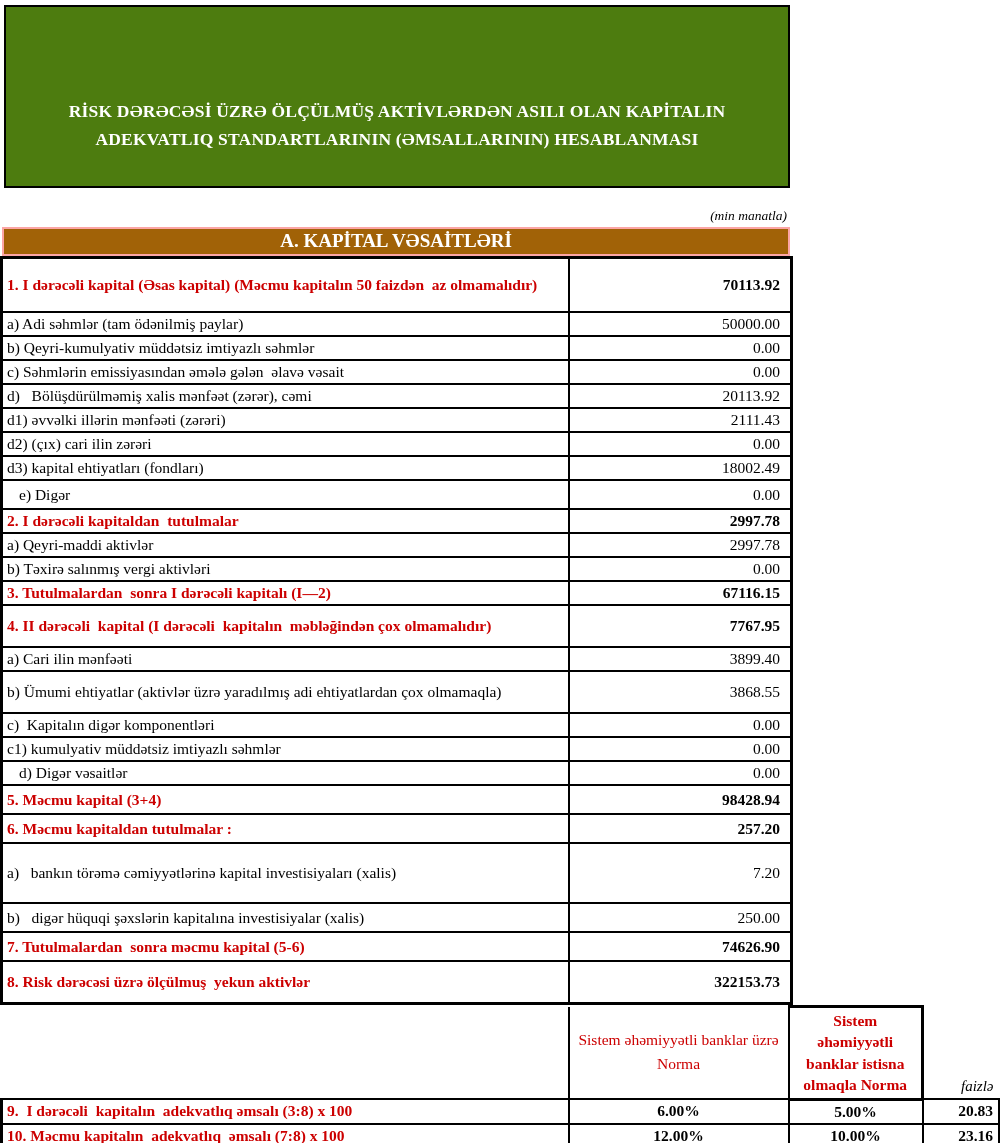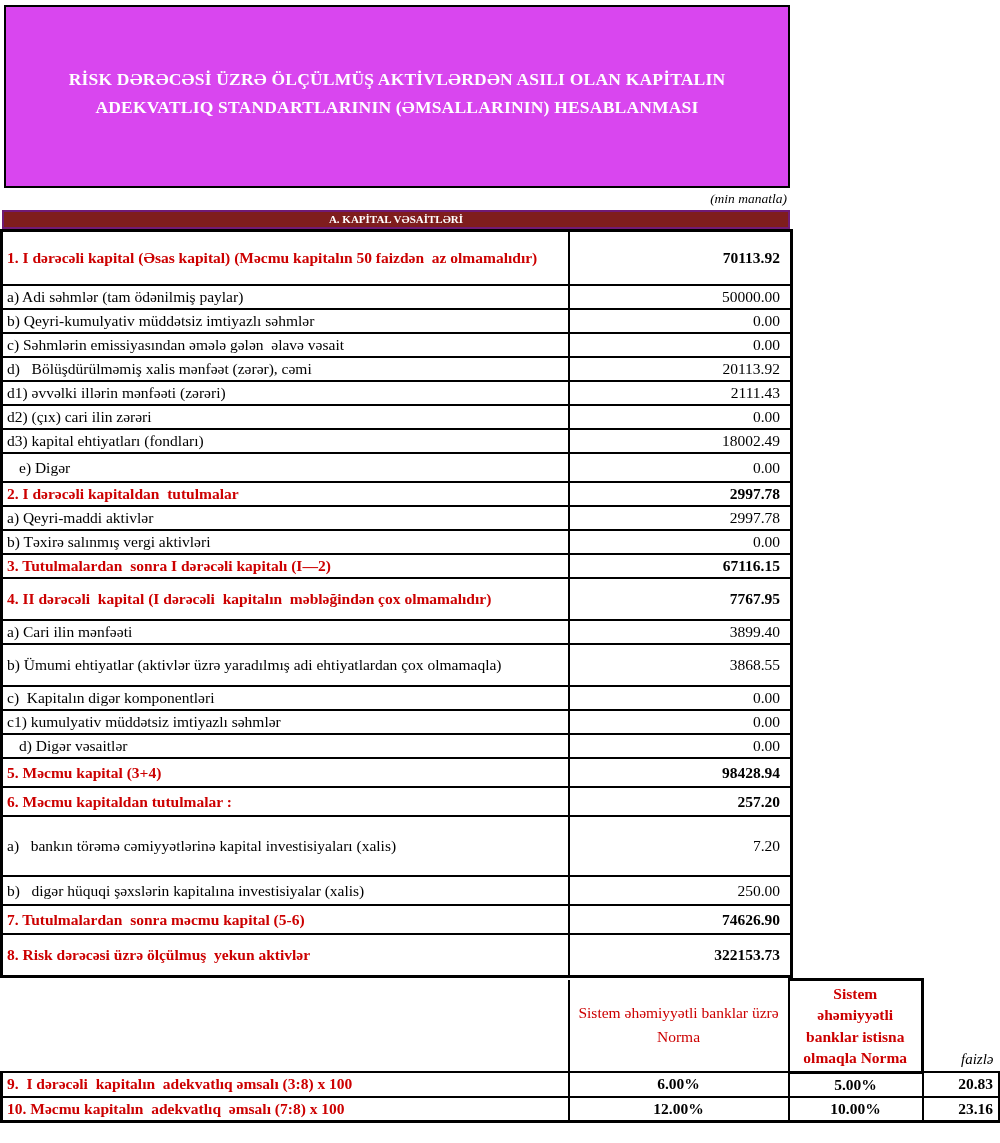--- a/index.html
+++ b/index.html
@@ -1,33 +1,33 @@
 <!DOCTYPE html>
 <html><head>
 <meta charset="utf-8">
 <style>
   html,body{margin:0;padding:0;background:#fff;}
   body{width:1000px;font-family:"Liberation Serif", serif;color:#000;}
   .page{position:relative;width:1000px;height:1143px;background:#fff;overflow:hidden;}
 
   .title-box{
-    box-sizing:border-box;margin:5px 0 0 4px;width:786px;height:183px;
-    background:#d946ef;border:2px solid #000;text-align:center;
-    padding:58px 34px 0 34px;
+    box-sizing:border-box;margin:5px 0 17px 4px;width:786px;height:183px;
+    background:#4d7c0f;border:2px solid #000;text-align:center;
+    padding:90px 34px 0 34px;
   }
   .title-text{color:#fff;font-weight:bold;font-size:17.5px;line-height:1.6;letter-spacing:.2px;}
 
   .unit-note{
     box-sizing:border-box;width:790px;text-align:right;font-style:italic;
     font-size:13.5px;padding:3px 3px 3px 0;
   }
 
   .section-bar{
-    box-sizing:border-box;margin-left:2px;width:788px;background:#7f1d1d;
-    border:2px solid #701a75;color:#fff;font-weight:bold;font-size:11px;
+    box-sizing:border-box;margin-left:2px;width:788px;background:#a16207;
+    border:2px solid #fca5a5;color:#fff;font-weight:bold;font-size:19px;
     text-align:center;padding:1px 0 2px 0;
   }
 
   table{border-collapse:collapse;table-layout:fixed;}
   .cap-table{width:790px;border:3px solid #000;}
   .cap-table td{
     border:2px solid #000;font-size:15.5px;padding:2px 4px;vertical-align:middle;
     white-space:pre-wrap;overflow:hidden;
   }
   .cap-table td.lbl{width:563px;}

